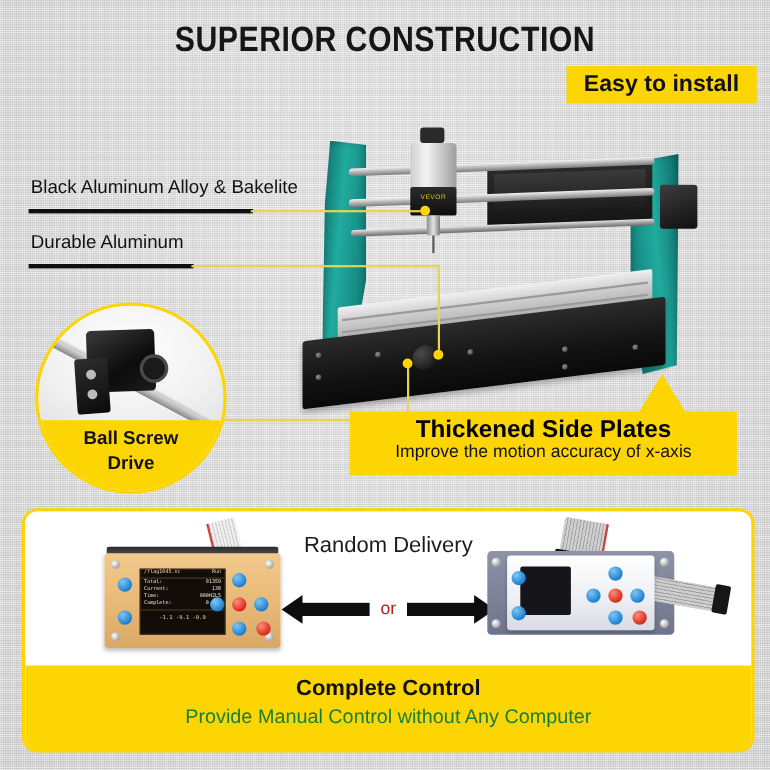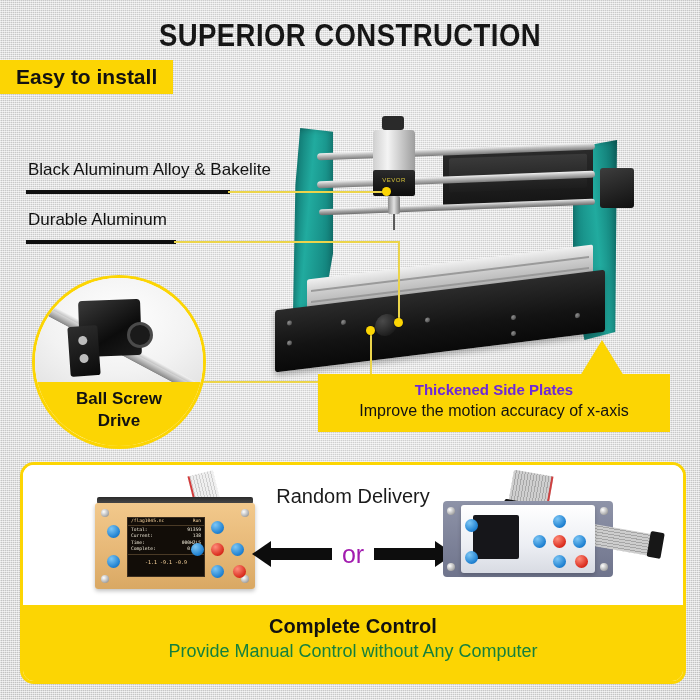--- a/index.html
+++ b/index.html
@@ -24,21 +24,21 @@
   
   .title{
     position:absolute;left:0;right:0;top:16px;
     text-align:center;
     font-size:32px;line-height:38px;
     font-weight:bold;color:#161616;
     letter-spacing:.5px;
     transform:scaleX(.86);
     font-family:"Liberation Sans",sans-serif;
   }
-  .subtitle-wrap{position:absolute;left:0;right:0;top:60px;text-align:left;}
+  .subtitle-wrap{position:absolute;left:0;right:12px;top:60px;text-align:right;}
   .subtitle{
     display:inline-block;background:#FCD503;color:#121212;
     font-size:21px;line-height:21px;font-weight:bold;
     padding:6px 16px 7px 16px;
   }
 
   
   .machine{position:absolute;left:255px;top:112px;width:430px;height:260px;}
   .m-sideplate{
     position:absolute;background:linear-gradient(100deg,#0e6f6c 0%,#18938d 28%,#24b2a6 55%,#14807c 100%);
@@ -128,37 +128,37 @@
   .cc-flange i{position:absolute;width:9px;height:9px;border-radius:50%;background:#bdbdbd;left:10px;}
   .cc-hole1{top:10px;} .cc-hole2{top:28px;}
   .cc-ring{position:absolute;left:92px;top:44px;width:20px;height:20px;border-radius:50%;
     border:3px solid #4a4a4a;background:#1a1a1a;}
   .cc-band{position:absolute;left:0;right:0;bottom:0;height:64px;background:#FCD503;}
   .cc-band span{display:block;text-align:center;color:#121212;font-size:17px;line-height:22px;font-weight:bold;}
   .cc-band .l1{padding-top:6px;}
 
   
   .side-box{position:absolute;left:318px;top:374px;width:352px;height:58px;background:#FCD503;}
-  .side-box .t1{text-align:center;font-weight:bold;font-size:15px;line-height:22px;color:#6d28d9;padding-top:5px;}
+  .side-box .t1{text-align:center;font-weight:bold;font-size:22px;line-height:22px;color:#000000;padding-top:5px;}
   .side-box .t2{text-align:center;font-size:16px;line-height:20px;color:#121212;}
   .side-tab{position:absolute;left:580px;top:340px;width:0;height:0;
     border-left:22px solid transparent;border-right:22px solid transparent;border-bottom:36px solid #FCD503;}
 
   
   .panel{position:absolute;left:20px;top:462px;width:660px;height:216px;
     background:#fff;border:3px solid #FCD503;border-radius:14px;overflow:hidden;}
   .panel-top{position:absolute;left:0;right:0;top:0;height:132px;background:#fff;}
   .rand{position:absolute;left:0;right:0;top:20px;text-align:center;font-size:20px;color:#1b1b1b;}
   .or-row{position:absolute;left:232px;top:72px;width:196px;height:34px;display:flex;align-items:center;justify-content:center;gap:8px;}
   .arrow-l,.arrow-r{position:relative;width:62px;height:12px;background:#0d0d0d;}
   .arrow-l:before{content:"";position:absolute;left:-18px;top:-7px;width:0;height:0;
     border-top:13px solid transparent;border-bottom:13px solid transparent;border-right:19px solid #0d0d0d;}
   .arrow-r:after{content:"";position:absolute;right:-18px;top:-7px;width:0;height:0;
     border-top:13px solid transparent;border-bottom:13px solid transparent;border-left:19px solid #0d0d0d;}
-  .or-txt{font-size:25px;color:#a21caf;padding:0 2px;}
+  .or-txt{font-size:16px;color:#b91c1c;padding:0 2px;}
 
   
   .ctrl-a{position:absolute;left:72px;top:38px;width:160px;height:86px;}
   .ctrl-a .board{position:absolute;inset:0;border-radius:3px;
     background:linear-gradient(180deg,#f2c98c,#e7b877 55%,#d9a863);box-shadow:0 2px 4px rgba(0,0,0,.25);}
   .ctrl-a .topedge{position:absolute;left:2px;right:2px;top:-6px;height:7px;background:linear-gradient(180deg,#2a2a2a,#4d4d4d);border-radius:2px;}
   .ctrl-a .lcd{position:absolute;left:32px;top:14px;width:76px;height:58px;background:#120d08;border:1px solid #3a2d1f;}
   .lcd-row{display:flex;justify-content:space-between;padding:0 3px;color:#f0ead8;
     font-size:4.6px;line-height:6.2px;font-family:"DejaVu Sans Mono",monospace;}
   .lcd-head{color:#ffd9a0;border-bottom:1px solid #4a3a26;margin-bottom:1px;padding-bottom:1px;}

